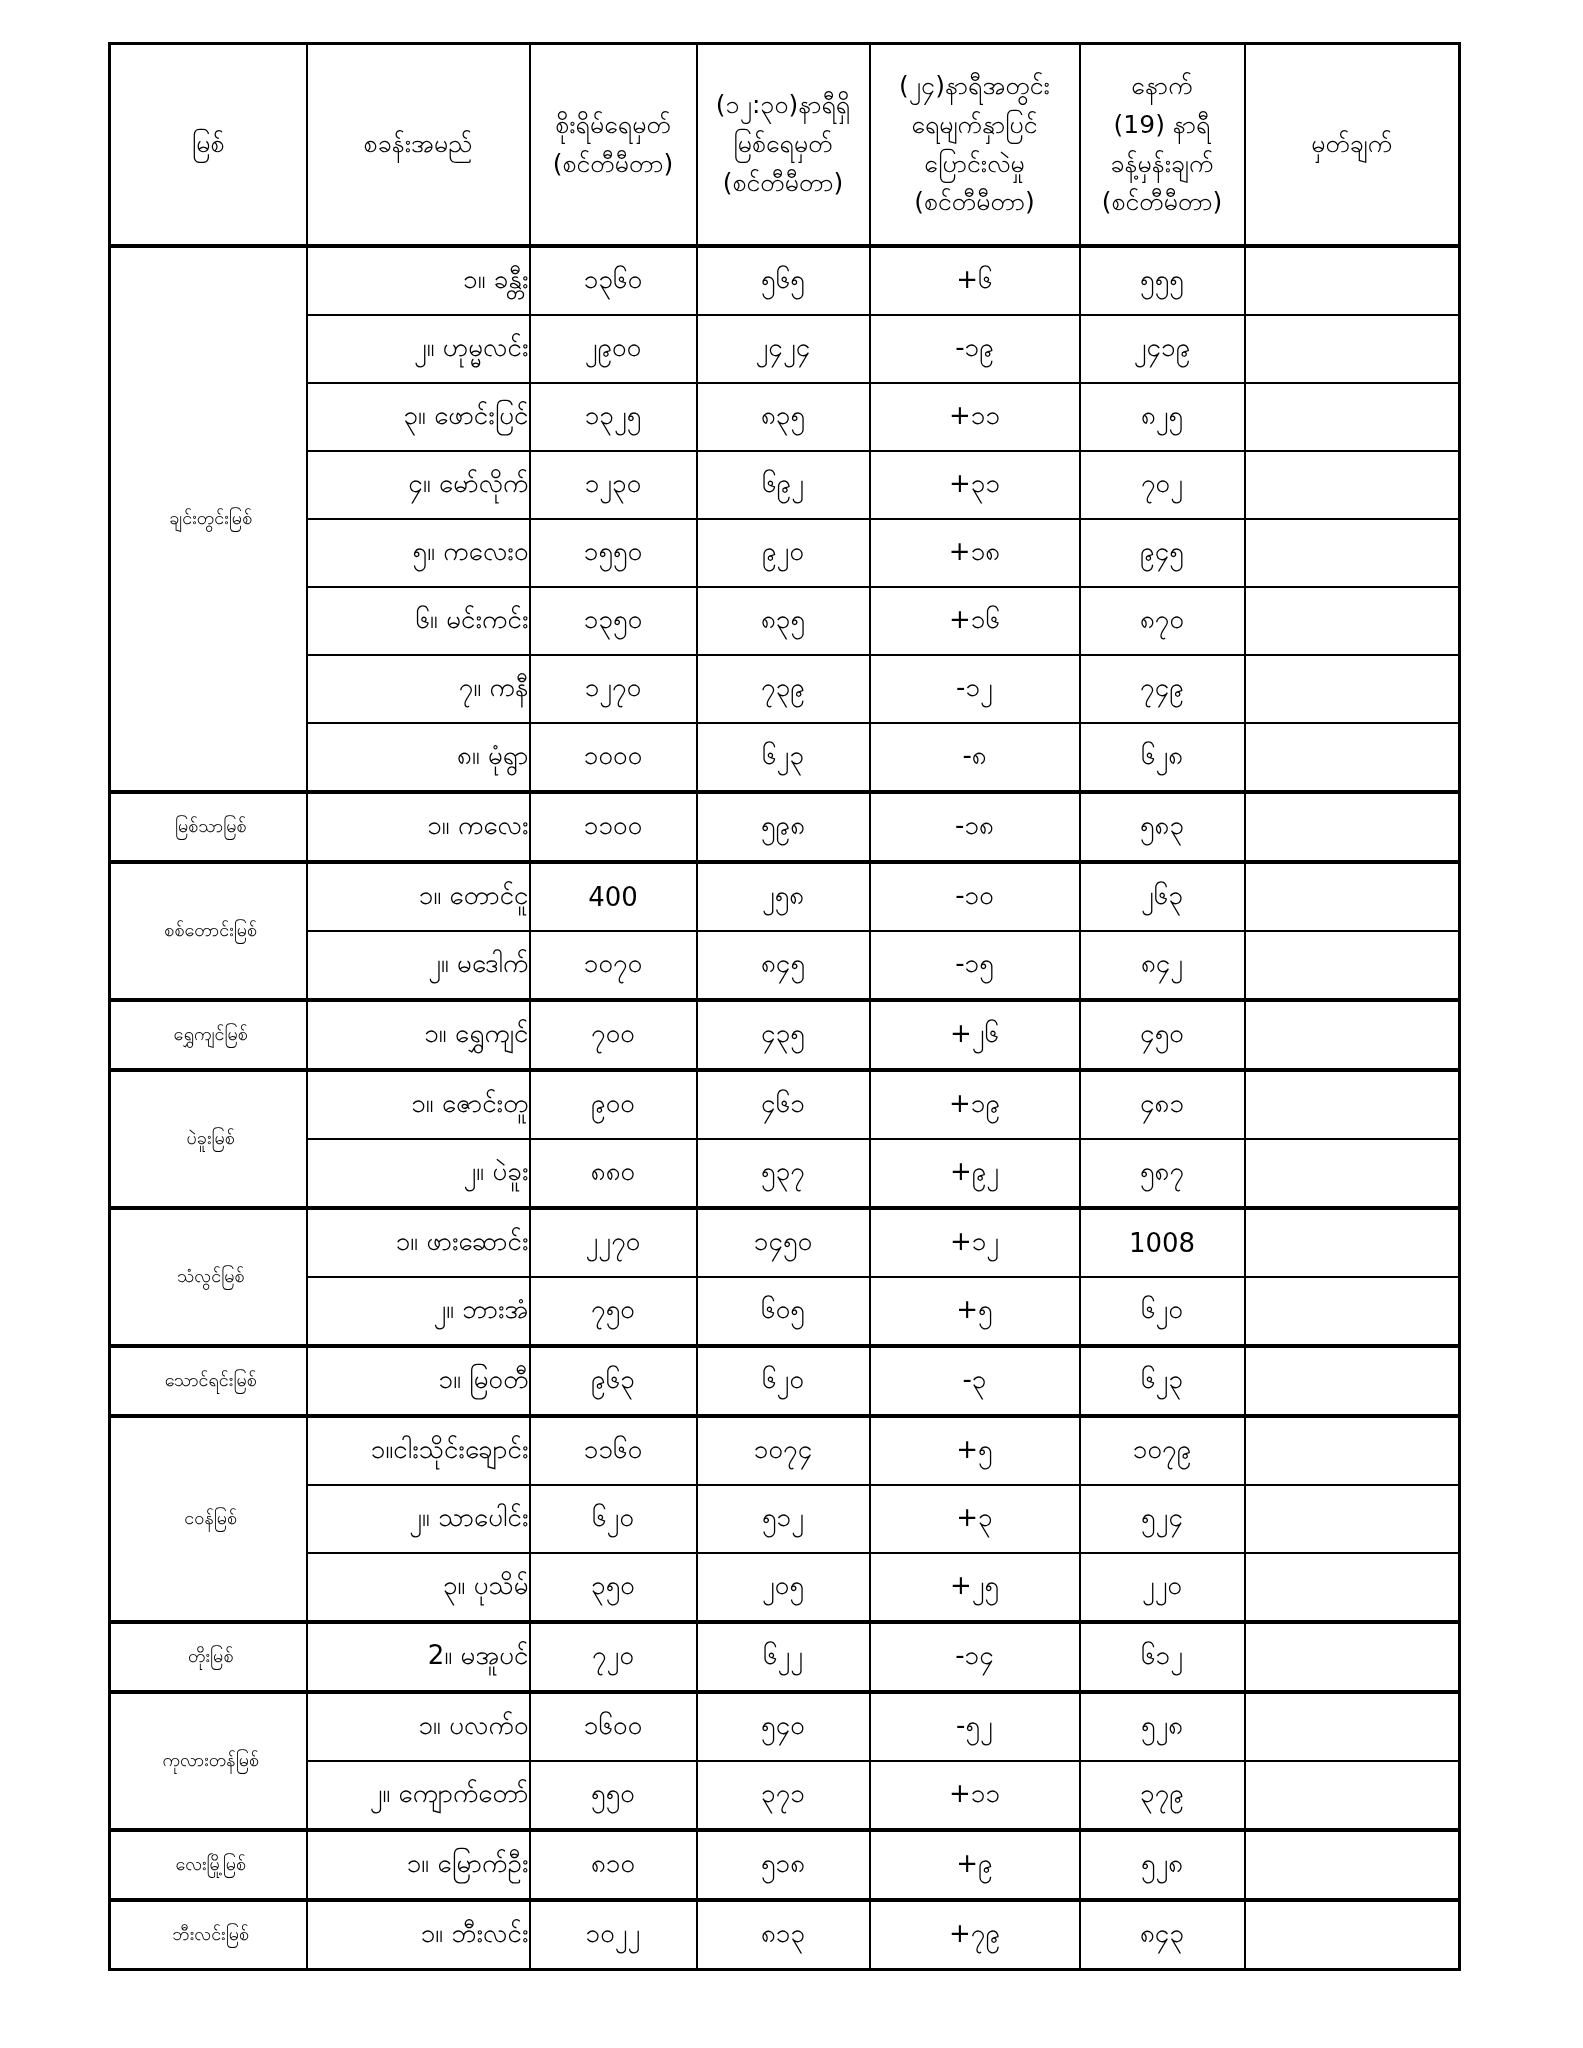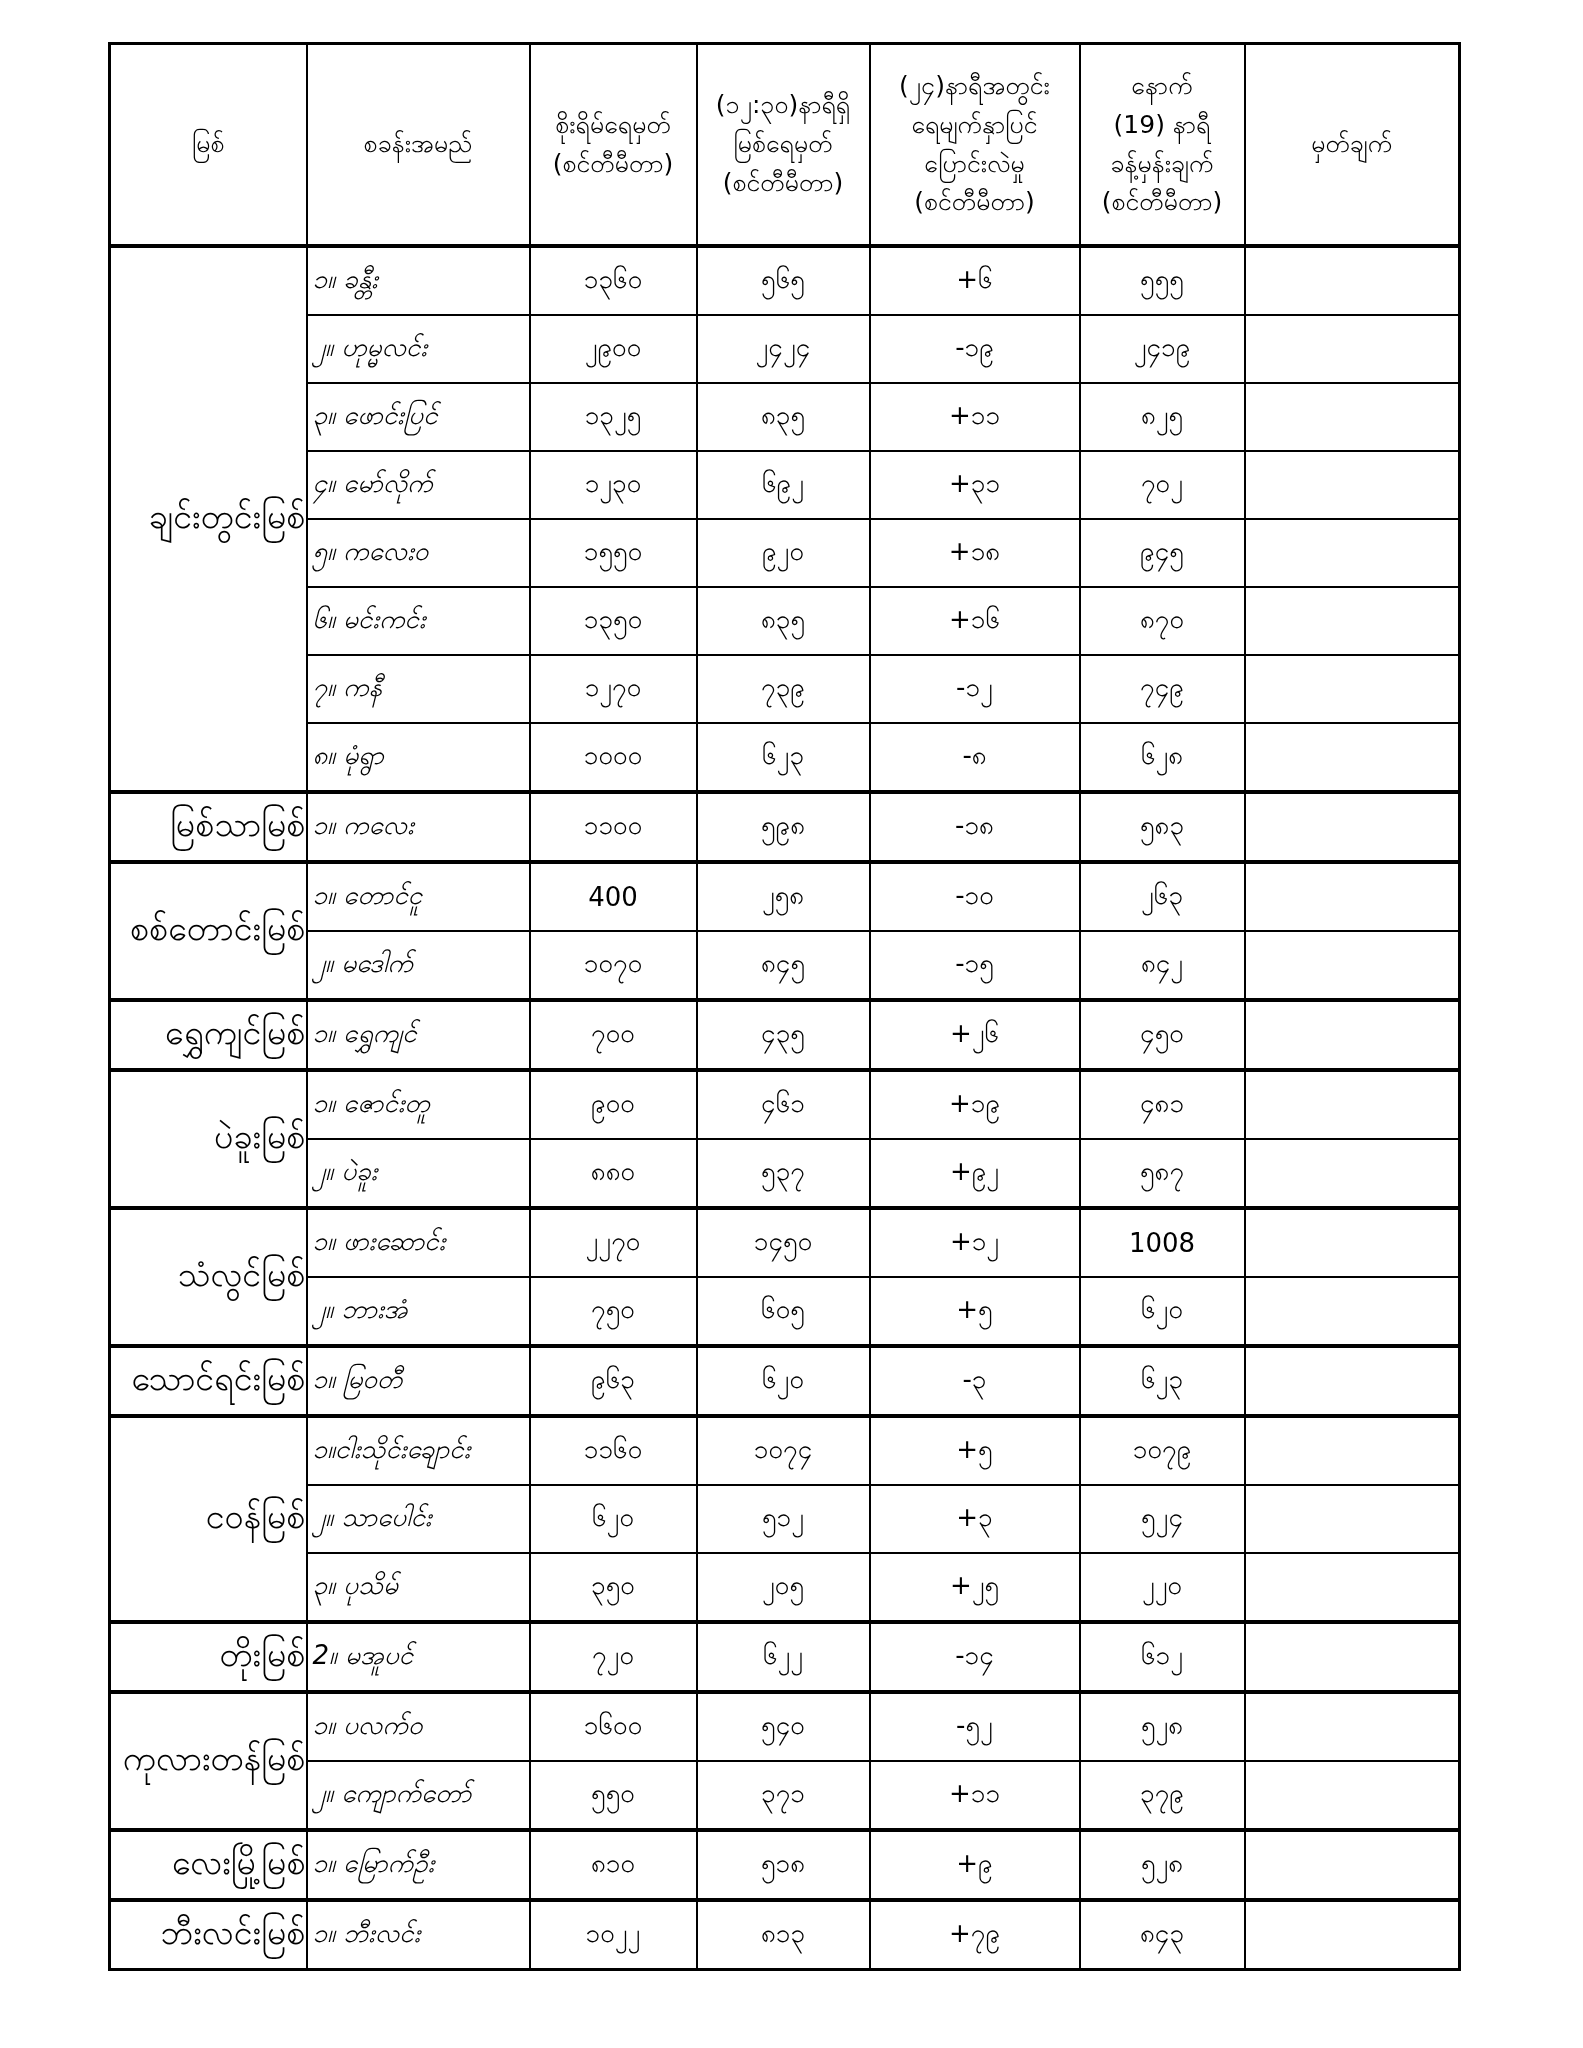--- a/index.html
+++ b/index.html
@@ -33,29 +33,28 @@
     border-bottom:4px solid #000;
     padding:0 2px;
   }
   .doc-table tbody td{
     height:66px;
     font-size:26px;
     vertical-align:middle;
     padding:0;
   }
   .doc-table td.river{
+    text-align:center;
+    padding-left:5px;
+    font-size:18px;
+    margin-left:44px;
+  }
+  .doc-table td.station{
     text-align:right;
     padding-left:5px;
-    font-size:34px;
-    margin-left:44px;
-  }
-  .doc-table td.station{
-    text-align:left;
-    padding-left:5px;
-    font-style:italic;
   }
   .doc-table td.num{
     text-align:center;
   }
   .doc-table tr.group-start td{
     border-top:4px solid #000;
   }
 </style>
 </head>
 <body>

